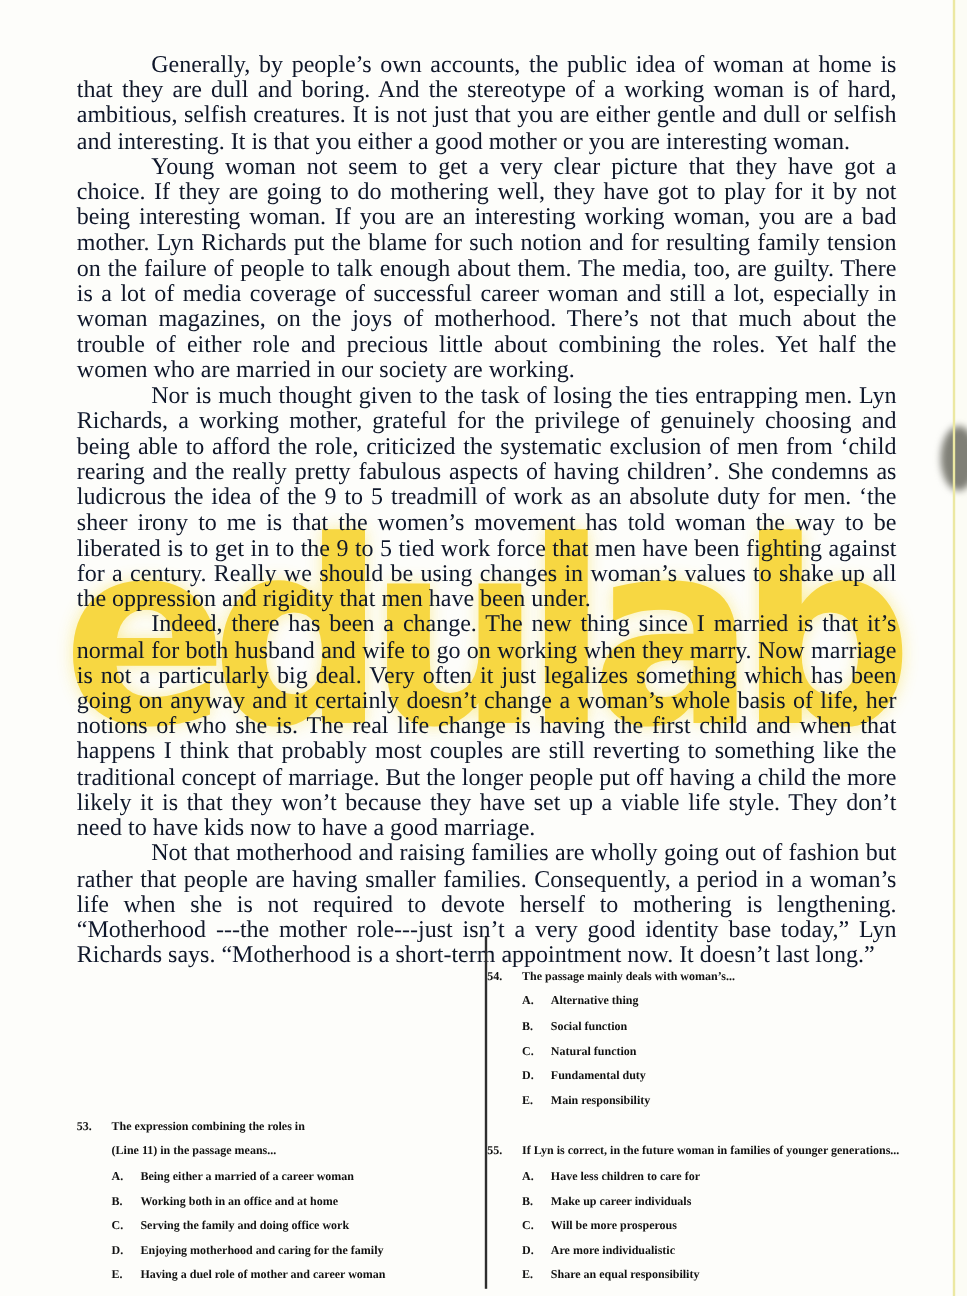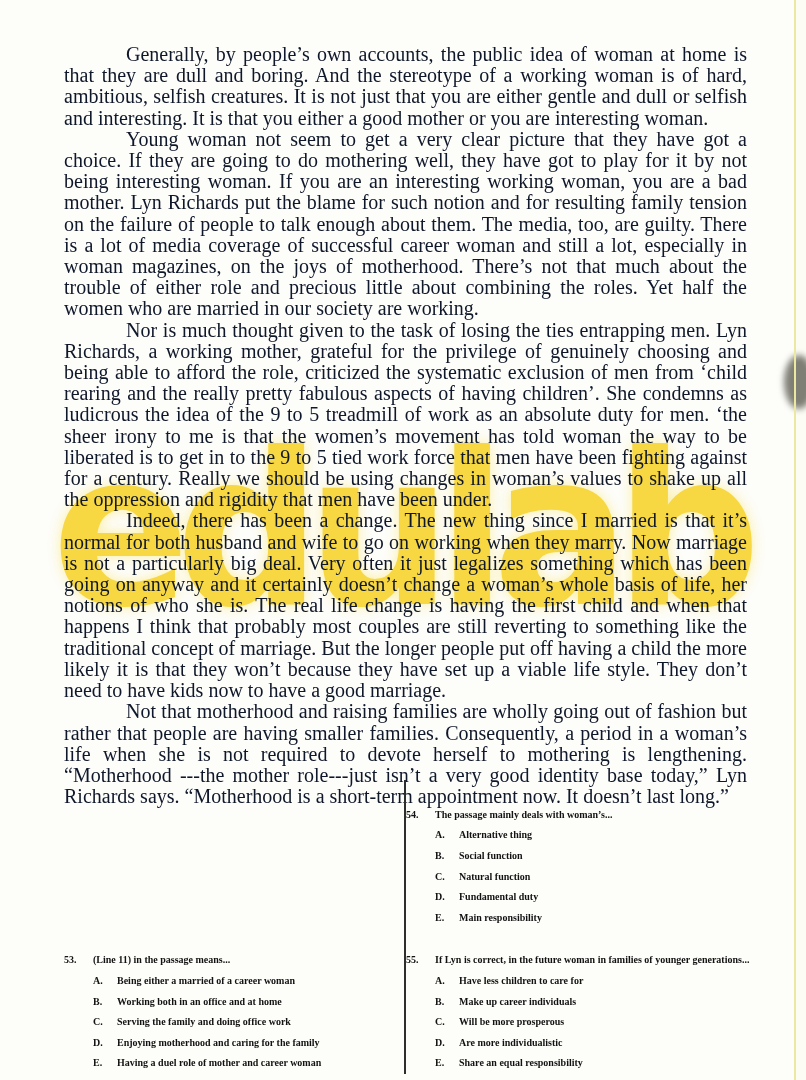--- a/index.html
+++ b/index.html
@@ -76,20 +76,21 @@
     <p>Indeed, there has been a change. The new thing since I married is that it’s normal for both husband and wife to go on working when they marry. Now marriage is not a particularly big deal. Very often it just legalizes something which has been going on anyway and it certainly doesn’t change a woman’s whole basis of life, her notions of who she is. The real life change is having the first child and when that happens I think that probably most couples are still reverting to something like the traditional concept of marriage. But the longer people put off having a child the more likely it is that they won’t because they have set up a viable life style. They don’t need to have kids now to have a good marriage.</p>
     <p>Not that motherhood and raising families are wholly going out of fashion but rather that people are having smaller families. Consequently, a period in a woman’s life when she is not required to devote herself to mothering is lengthening. “Motherhood ---the mother role---just isn’t a very good identity base today,” Lyn Richards says. “Motherhood is a short-term appointment now. It doesn’t last long.”</p>
   </div>
 
   <div class="questions">
 
     <div class="q-col-left">
       <div class="question">
         <div class="qnum">53.</div>
         <div class="qbody">
+          <span class="stem-part">The expression combining the roles in</span>
           <span class="stem-block">(Line 11) in the passage means...</span>
           <div class="option">
             <span class="opt-letter">A.</span>
             <span class="opt-text">Being either a married of a career woman</span>
           </div>
           <div class="option">
             <span class="opt-letter">B.</span>
             <span class="opt-text">Working both in an office and at home</span>
           </div>
           <div class="option">

